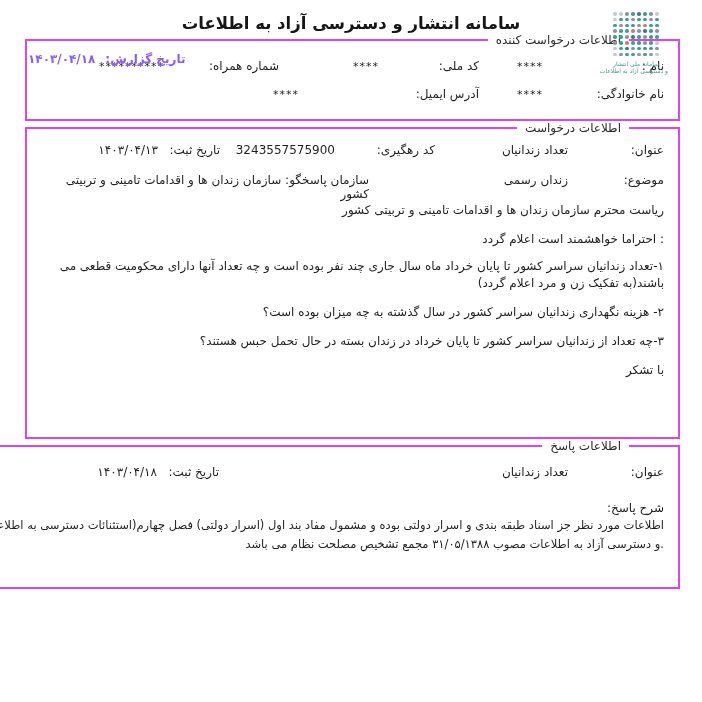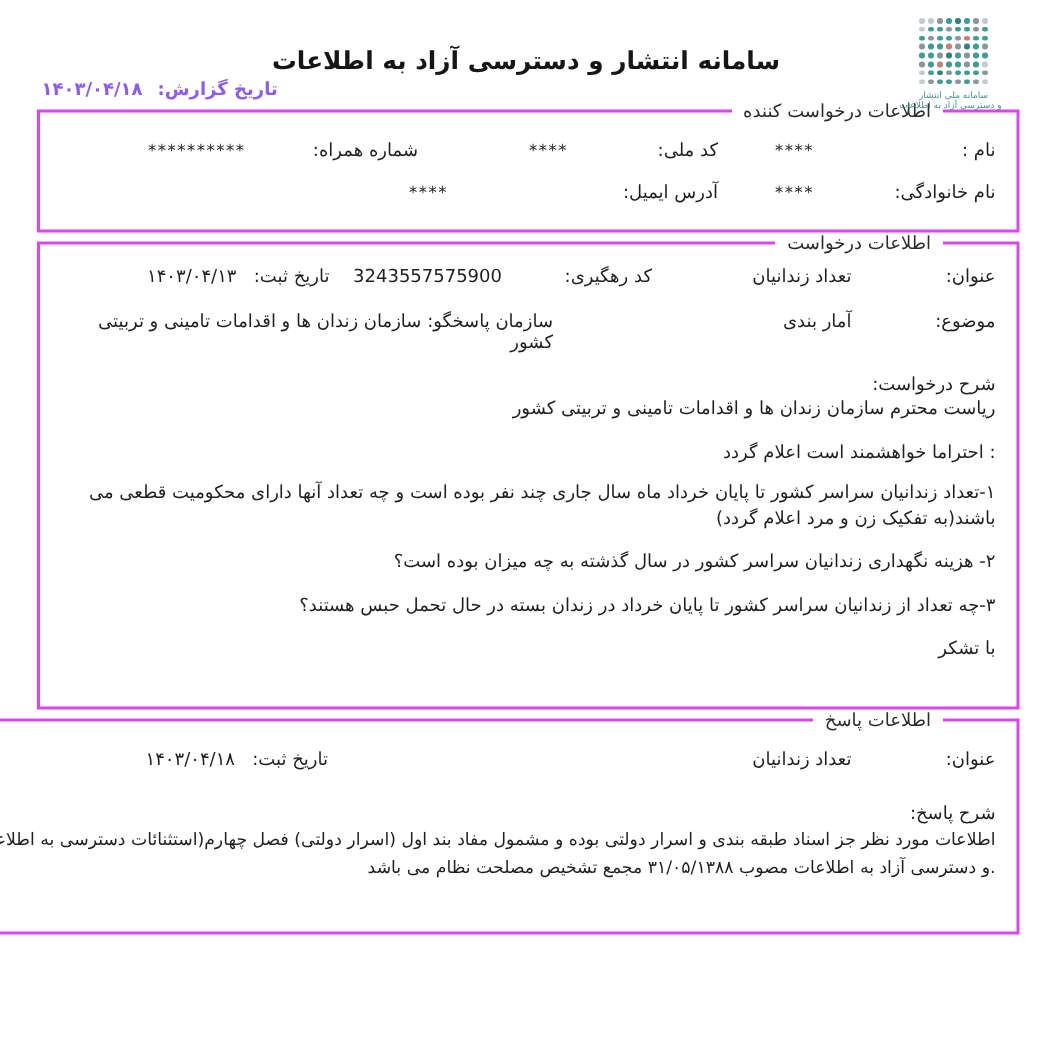--- a/index.html
+++ b/index.html
@@ -11,21 +11,21 @@
   .page{
     position:relative;
     width:702px;height:702px;
     margin:0 auto;
     background:#ffffff;
     overflow:hidden;
     direction:rtl;
   }
   
   .page-title{
-    margin:17px;
+    margin:0;
     padding-top:14px;
     text-align:center;
     font-size:16.5px;
     font-weight:bold;
     color:#161616;
   }
   .report-date{
     position:absolute;
     top:52px;left:28px;
     font-size:12px;
@@ -234,25 +234,24 @@
       <span>عنوان:</span>
       <span class="val">تعداد زندانیان</span>
       <span>کد رهگیری:</span>
       <span class="val-mid">3243557575900</span>
       <span>تاریخ ثبت:</span>
       <span class="val-end">۱۴۰۳/۰۴/۱۳</span>
     </div>
 
     <div class="r-grid g3" style="margin-top:16px;">
       <span>موضوع:</span>
-      <span class="val">آمار بندی</span>
+      <span class="val">زندان رسمی</span>
       <span><span>سازمان پاسخگو:</span> <span>سازمان زندان ها و اقدامات تامینی و تربیتی کشور</span></span>
     </div>
 
-    <div class="desc-label tight">شرح درخواست:</div>
     <div class="dline first" style="margin-top:1px;">ریاست محترم سازمان زندان ها و اقدامات تامینی و تربیتی کشور</div>
     <div class="dline">: احتراما خواهشمند است اعلام گردد</div>
     <div class="dpar">۱-تعداد زندانیان سراسر کشور تا پایان خرداد ماه سال جاری چند نفر بوده است و چه تعداد آنها دارای محکومیت قطعی می باشند(به تفکیک زن و مرد اعلام گردد)</div>
     <div class="dline">۲- هزینه نگهداری زندانیان سراسر کشور در سال گذشته به چه میزان بوده است؟</div>
     <div class="dline">۳-چه تعداد از زندانیان سراسر کشور تا پایان خرداد  در زندان بسته در حال تحمل حبس هستند؟</div>
     <div class="dline">با تشکر</div>
   </fieldset>
 
   <fieldset class="sec sec3">
     <legend>اطلاعات پاسخ</legend>

